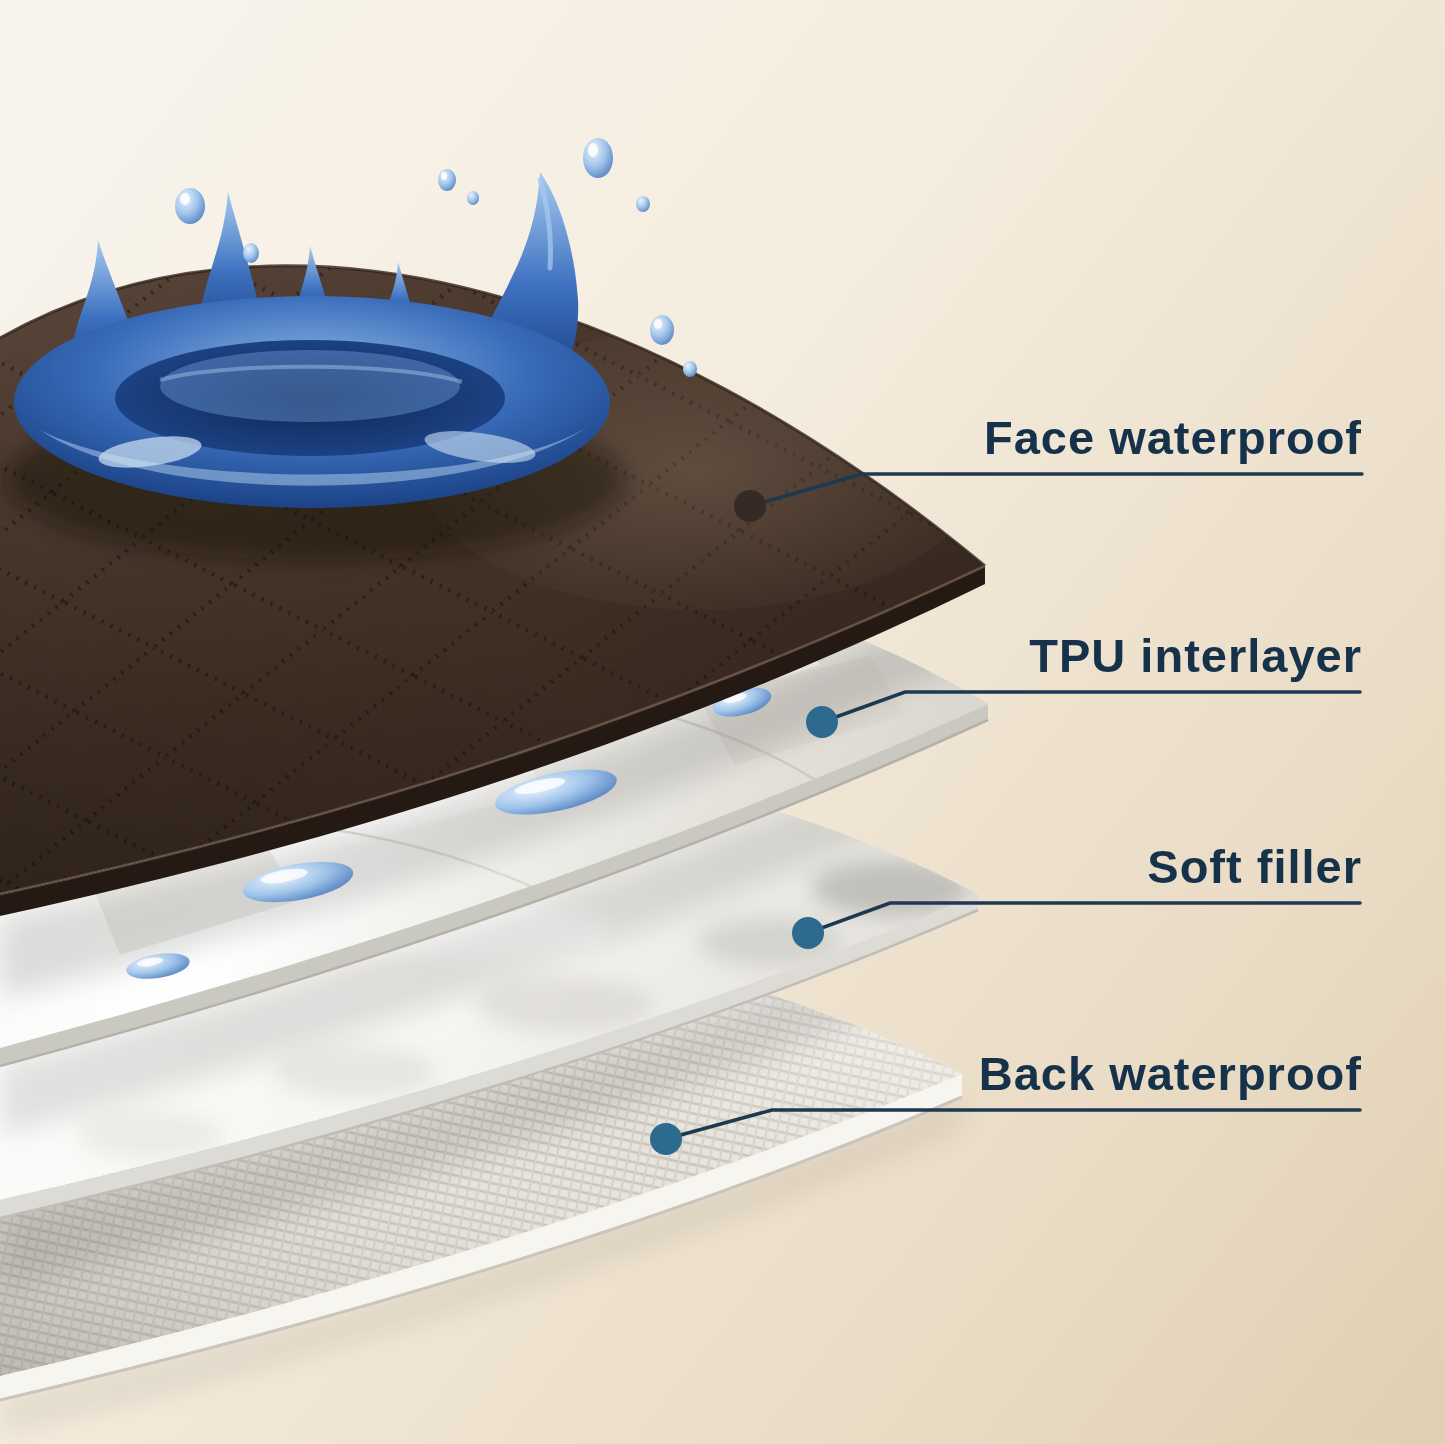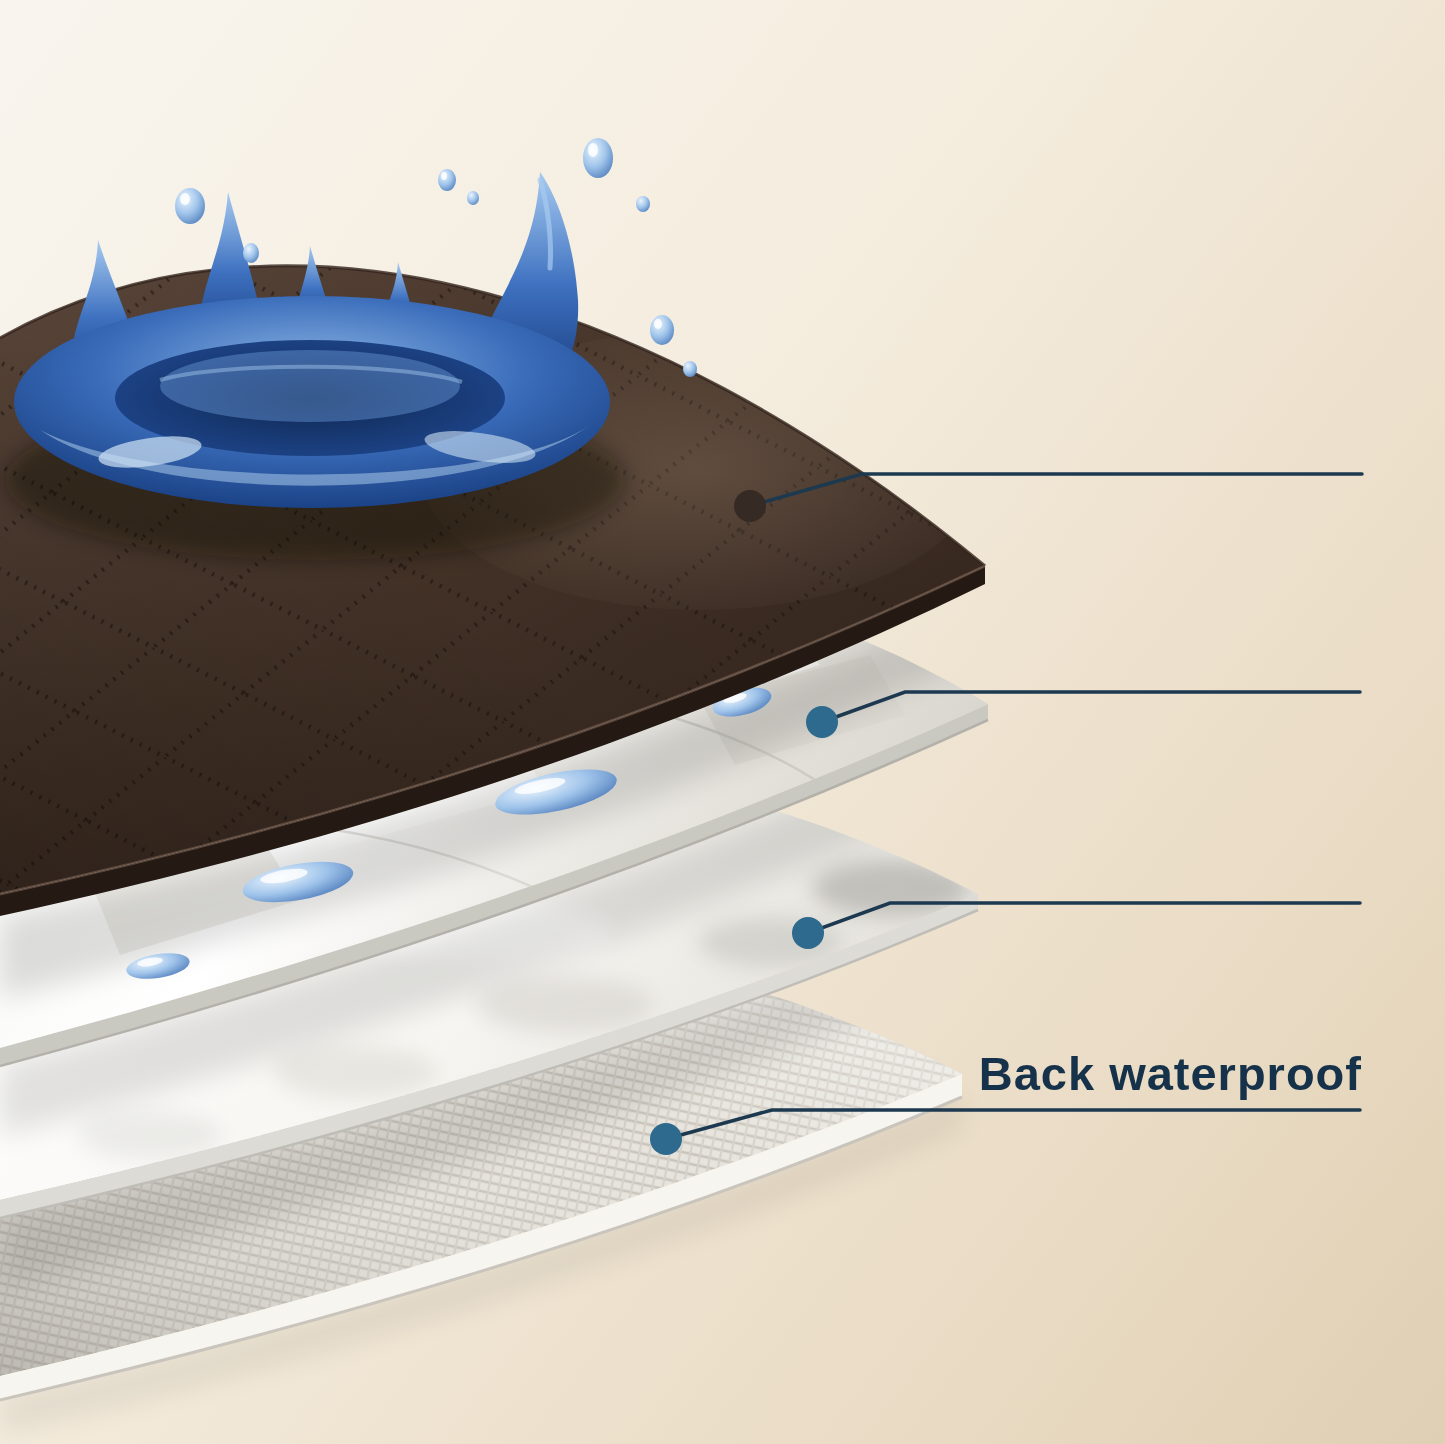--- a/index.html
+++ b/index.html
@@ -228,15 +228,18 @@
     <path d="M822,722 L905,692 H1360"></path>
     <path d="M808,933 L890,903 H1360"></path>
     <path d="M666,1139 L772,1110 H1360"></path>
   </g>
   <circle cx="750" cy="506" r="16" fill="#352a24"></circle>
   <circle cx="822" cy="722" r="16" fill="#2d6a8e"></circle>
   <circle cx="808" cy="933" r="16" fill="#2d6a8e"></circle>
   <circle cx="666" cy="1139" r="16" fill="#2d6a8e"></circle>
 </svg>
 
+  <div class="callout-label label-1">Face waterproof</div>
+  <div class="callout-label label-2">TPU interlayer</div>
+  <div class="callout-label label-3">Soft filler</div>
   <div class="callout-label label-4">Back waterproof</div>
 
 </div>
 
 </body></html>

